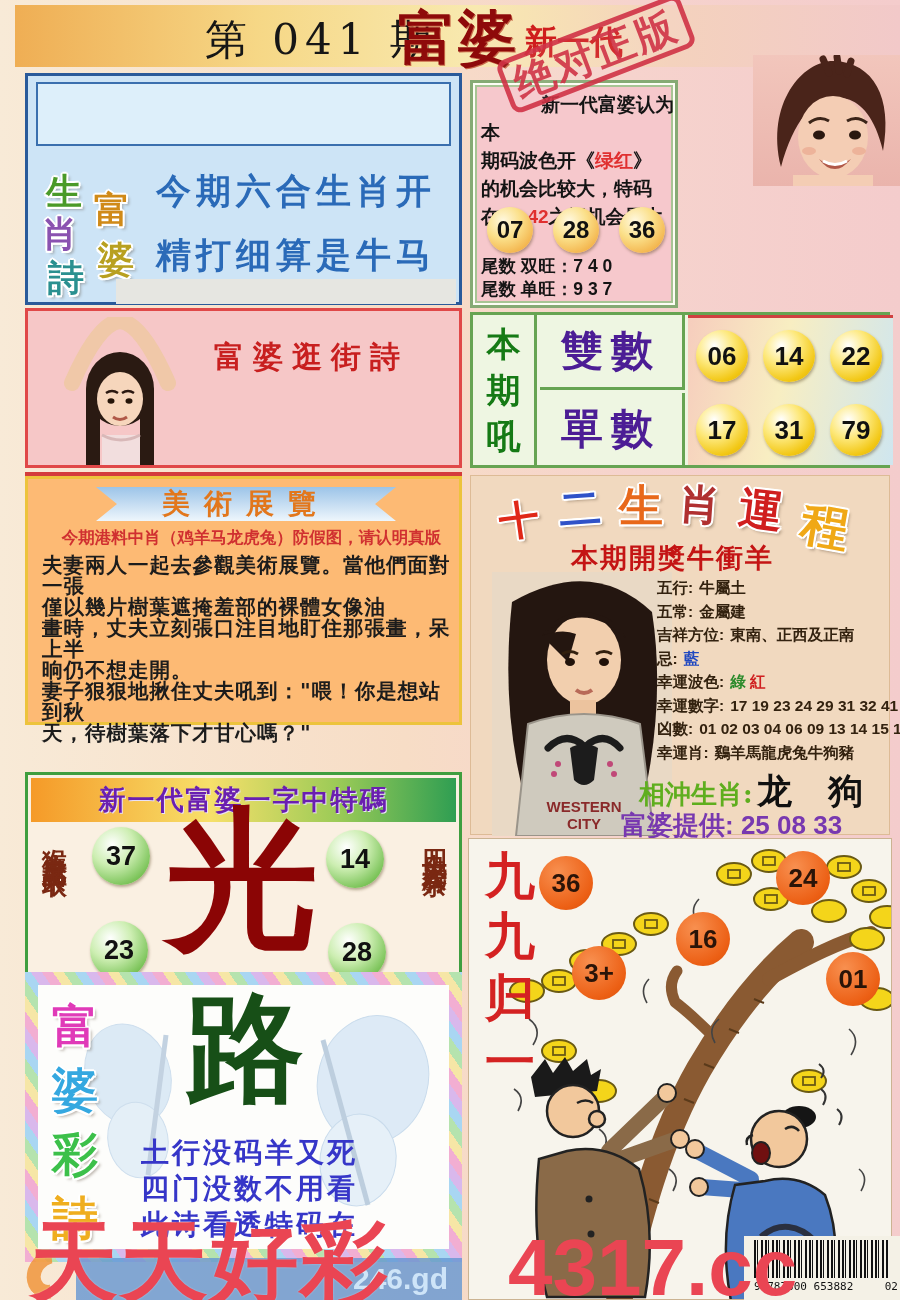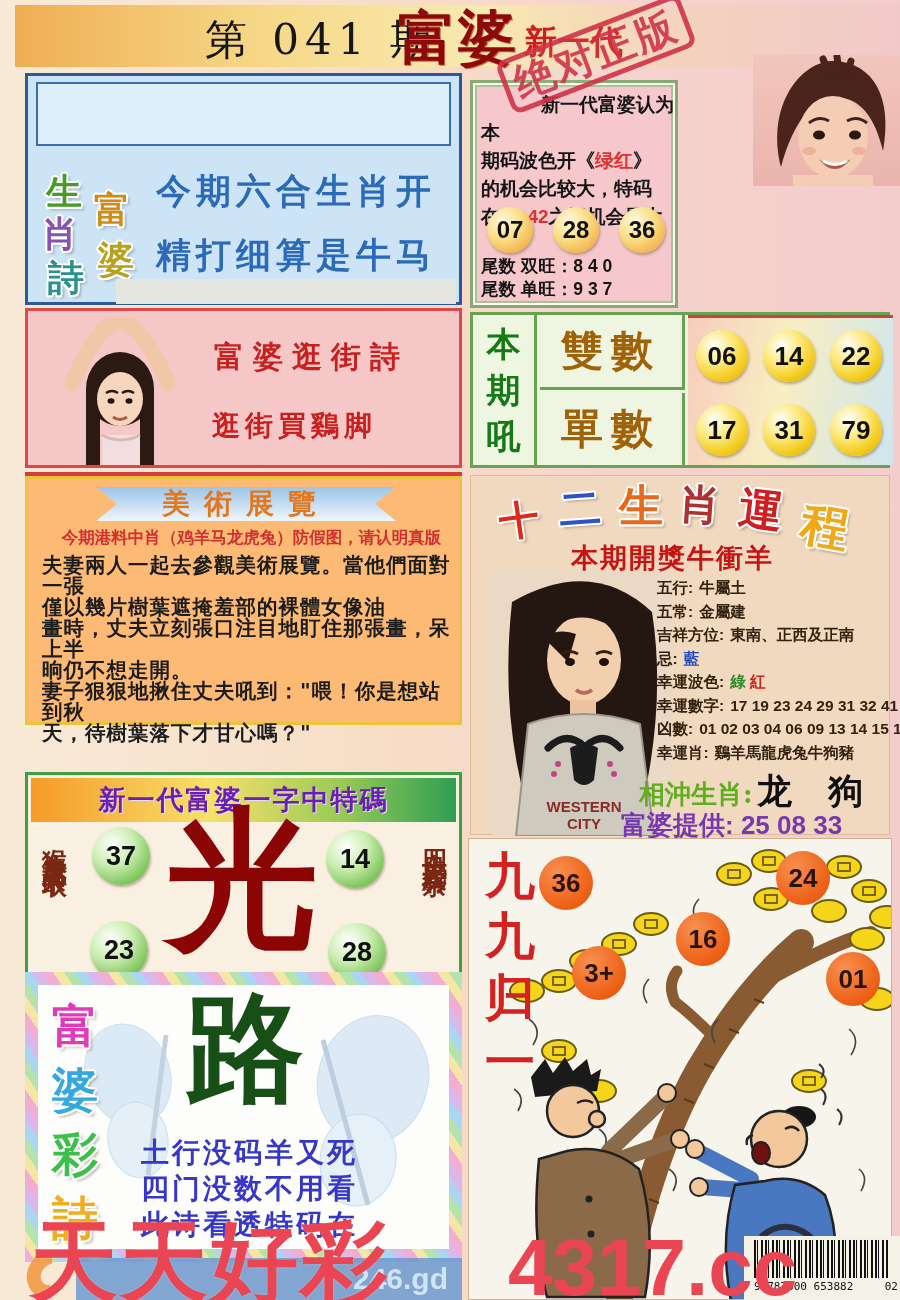--- a/index.html
+++ b/index.html
@@ -75,21 +75,21 @@
   .fore-text{left:8px;top:8px;width:194px;font-size:19px;font-weight:800;line-height:28px;color:#141414;}
   .fore-ind{display:inline-block;width:60px;}
   .hl-red{color:#e03030;}
   .fore-tails{left:8px;top:172px;font-size:17.5px;font-weight:800;line-height:23px;color:#141414;}
   
   .p-roar{left:470px;top:312px;width:420px;height:156px;border:3px solid #66a452;background:#eef6e2;}
   .roar-label{left:0;top:0;width:64px;height:150px;border-right:3px solid #66a452;
     display:flex;flex-direction:column;align-items:center;justify-content:center;}
   .roar-label span{font-size:34px;font-weight:900;color:#157a15;font-family:"DejaVu Serif",serif;line-height:46px;}
   .roar-name{left:67px;width:145px;height:75px;border-right:3px solid #66a452;display:flex;align-items:center;
-    justify-content:center;font-size:42px;font-weight:900;color:#a16207;letter-spacing:8px;font-family:"DejaVu Serif",serif;}
+    justify-content:center;font-size:42px;font-weight:900;color:#4c1d95;letter-spacing:8px;font-family:"DejaVu Serif",serif;}
   .roar-balls{left:215px;top:0;width:205px;height:150px;border-top:3px solid #d04040;
     background:linear-gradient(100deg,#f6cdbd,#f8eec2 45%,#cfe6ef);}
   
   .p-fortune{left:470px;top:475px;width:420px;height:360px;background:#f1d9bf;border:1px solid #ddbb96;}
   .ft{font-weight:900;font-family:"DejaVu Serif",serif;line-height:1;}
   .fort-sub{left:100px;top:64px;font-size:27px;font-weight:900;color:#c41414;letter-spacing:2px;font-family:"DejaVu Serif",serif;}
   .fort-info{left:186px;top:100px;width:240px;}
   .frow{white-space:nowrap;font-size:15.5px;font-weight:800;color:#33220f;line-height:23.5px;}
   .flab{margin-right:6px;}
   .fgreen{color:#2a8a2a;} .fred{color:#d02020;} .fblue{color:#2048c0;}
@@ -167,21 +167,20 @@
       <ellipse cx="80" cy="82" rx="23" ry="27" fill="#f6d6bc"></ellipse>
       <path d="M66,76 q6,-4 12,0 M82,76 q6,-4 12,0" stroke="#2a1810" stroke-width="2.5" fill="none"></path>
       <ellipse cx="71" cy="84" rx="3.5" ry="2.8" fill="#241408"></ellipse>
       <ellipse cx="89" cy="84" rx="3.5" ry="2.8" fill="#241408"></ellipse>
       <path d="M73,100 q7,5 14,0" stroke="#b05848" stroke-width="3" fill="none"></path>
       <rect x="62" y="118" width="38" height="30" fill="#f2dede"></rect>
       <path d="M62,118 q19,10 38,0" fill="none" stroke="#d8b8b8" stroke-width="3"></path>
     </svg>
   </div>
   <div class="abs shop-title serif">富婆逛街詩</div>
-  <div class="abs shop-line serif">逛街買鷄脚</div>
 </div>
 
 <div class="abs c-redline"></div>
 <div class="abs p-art">
   <div class="abs ribbon">
     <span>美術展覽</span>
   </div>
   <div class="abs art-sub">今期港料中肖（鸡羊马龙虎兔）防假图，请认明真版</div>
   <div class="abs art-body">
     <div>夫妻兩人一起去參觀美術展覽。當他們面對一張</div>
@@ -253,21 +252,21 @@
   <div class="abs ball b-orange" style="left:14px;top:124px;width:46px;height:46px;font-size:24px;">
       <span>07</span>
     </div>
   <div class="abs ball b-orange" style="left:80px;top:124px;width:46px;height:46px;font-size:24px;">
       <span>28</span>
     </div>
   <div class="abs ball b-orange" style="left:146px;top:124px;width:46px;height:46px;font-size:24px;">
       <span>36</span>
     </div>
   <div class="abs fore-tails">
-    <div>尾数 双旺：8 4 0</div>
+    <div>尾数 双旺：7 4 0</div>
     <div>尾数 单旺：9 3 7</div>
   </div>
 </div>
 
 <div class="abs p-roar">
   <div class="abs roar-label">
     <span>本</span>
     <span>期</span>
     <span>吼</span>
   </div>

